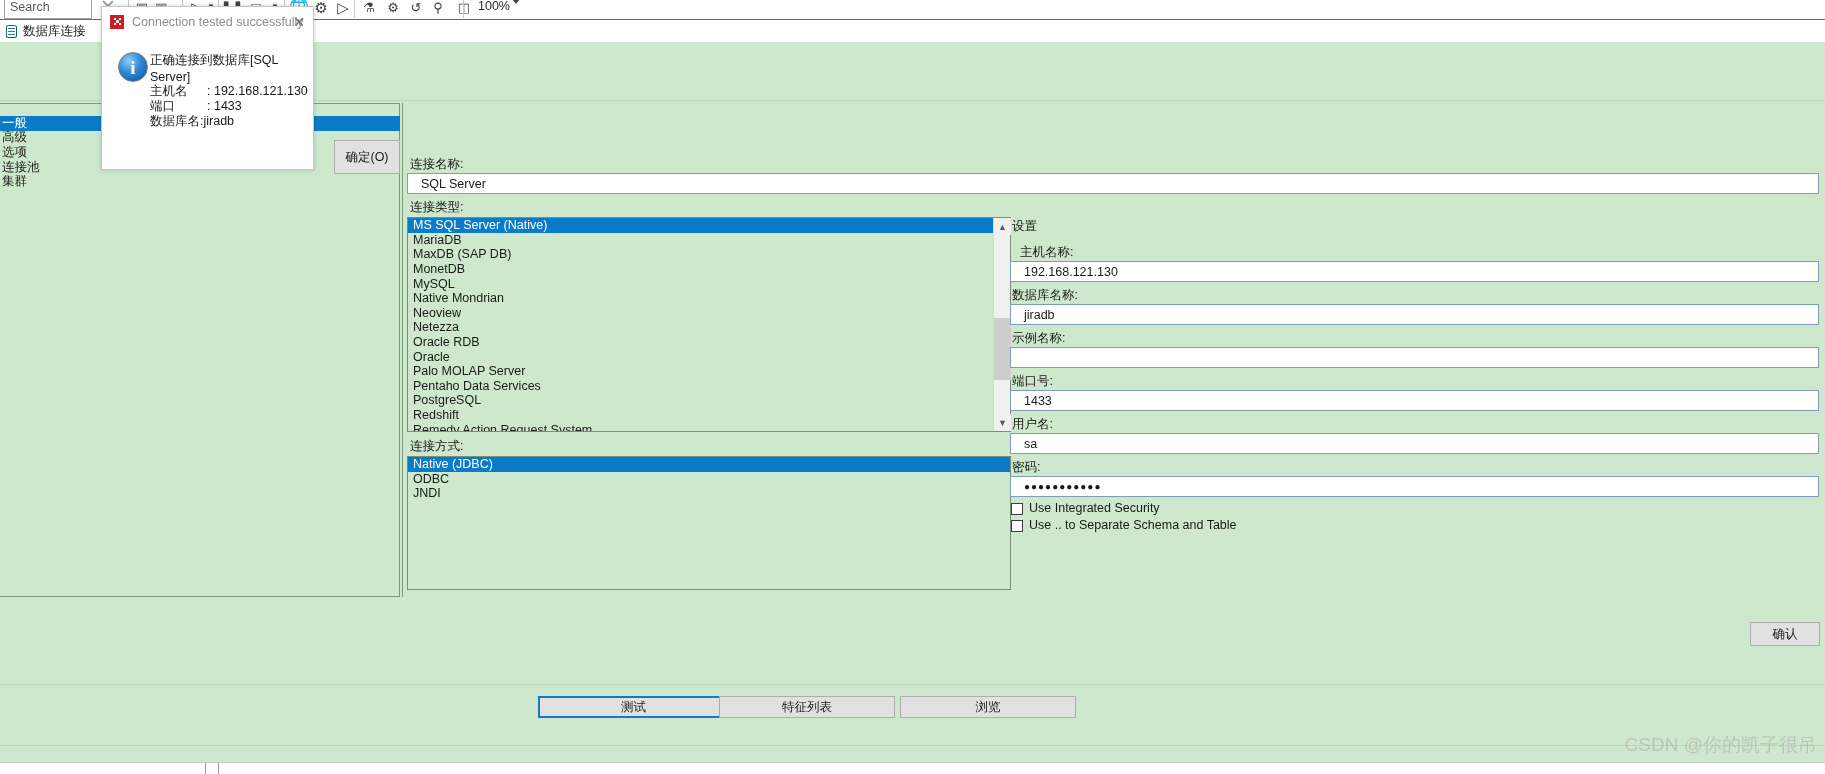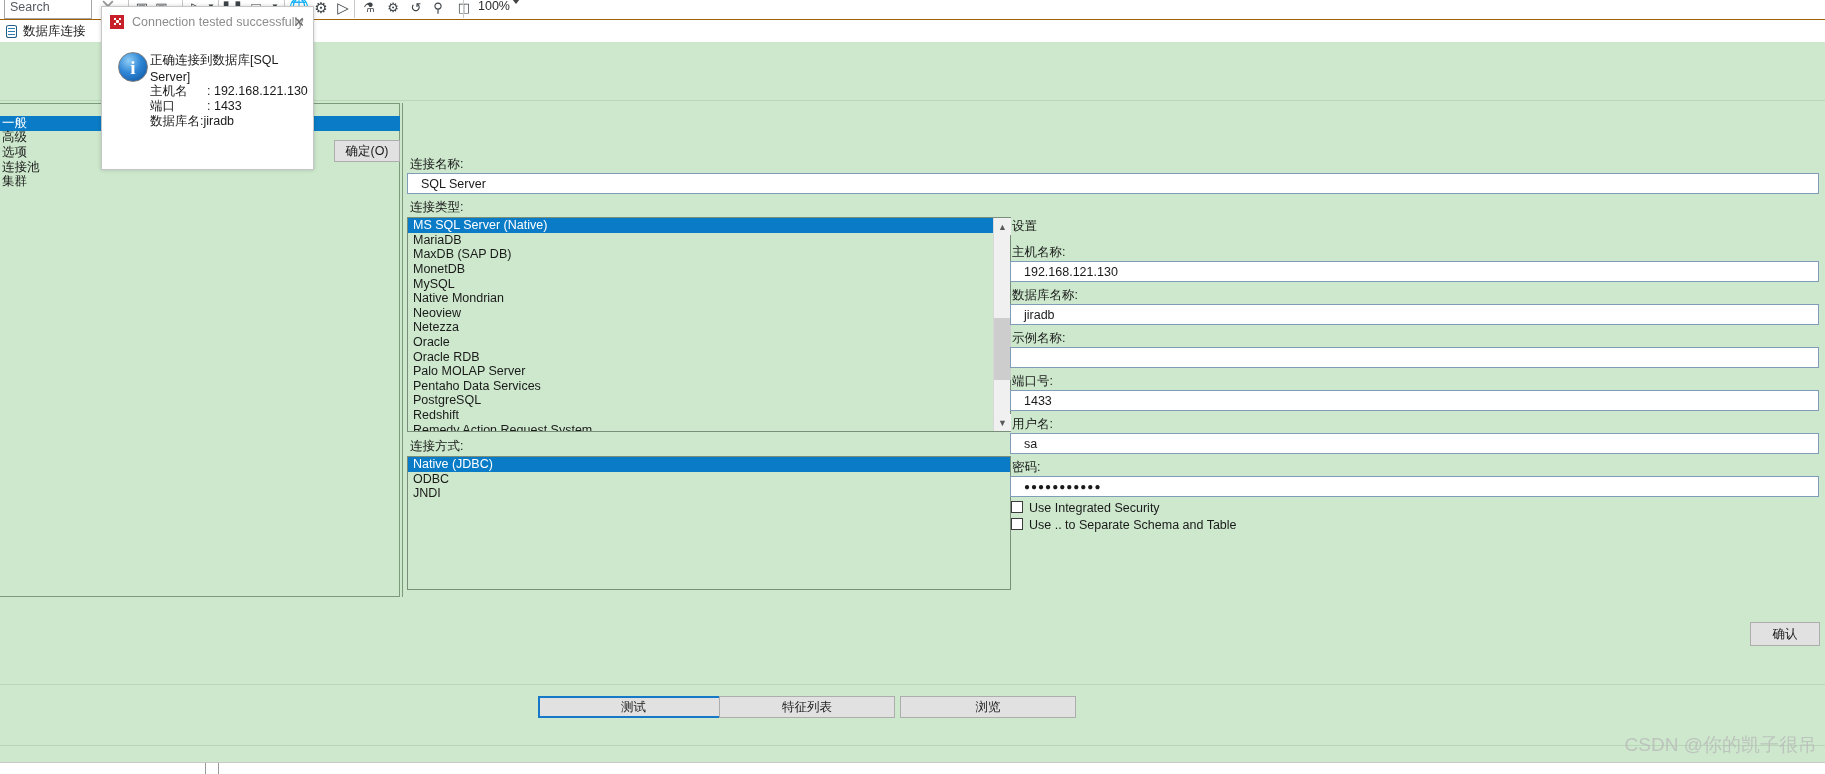--- a/index.html
+++ b/index.html
@@ -213,21 +213,21 @@
   }
   .sb-thumb {
     position: absolute;
     left: 0; width: 17px;
     background: #cdcdcd;
   }
 
   
   .cbrow {
     position: absolute;
-    display: flex; align-items: flex-start; gap: 6px;
+    display: flex; align-items: flex-end; gap: 6px;
     font-size: 12.5px;
     color: #1a1a1a;
     white-space: nowrap;
   }
   .cbox {
     width: 12px; height: 12px;
     background: #ffffff;
     border: 1px solid #3c3c3c;
     flex: none;
   }
@@ -321,21 +321,21 @@
     position: absolute;
     left: 48px;
     font-size: 12.5px;
     color: #1a1a1a;
     white-space: nowrap;
   }
   .dlg-kv .k { display: inline-block; width: 57px; }
   .dlg-ok {
     position: absolute;
     left: 232px; top: 133px;
-    width: 66px; height: 22px;
+    width: 66px; height: 34px;
     background: #e1e1e1;
     border: 1px solid #adadad;
     font-size: 12.5px;
     color: #1a1a1a;
     display: flex; align-items: center; justify-content: center;
   }
 
   
   .watermark {
     position: absolute;
@@ -455,22 +455,22 @@
 
     <div class="listbox" style="left:5px; top:114px; width:604px; height:215px;">
       <div class="row sel">MS SQL Server (Native)</div>
       <div class="row">MariaDB</div>
       <div class="row">MaxDB (SAP DB)</div>
       <div class="row">MonetDB</div>
       <div class="row">MySQL</div>
       <div class="row">Native Mondrian</div>
       <div class="row">Neoview</div>
       <div class="row">Netezza</div>
+      <div class="row">Oracle RDB</div>
       <div class="row">Oracle</div>
-      <div class="row">Oracle RDB</div>
       <div class="row">Palo MOLAP Server</div>
       <div class="row">Pentaho Data Services</div>
       <div class="row">PostgreSQL</div>
       <div class="row">Redshift</div>
       <div class="row">Remedy Action Request System</div>
     </div>
 
     <div class="scrollbar" style="left:591px; top:115px; height:213px;">
       <div class="sb-arrow">▲</div>
       <div class="sb-thumb" style="top:100px; height:62px;"></div>
@@ -480,21 +480,21 @@
     <div class="fld-label" style="left:8px; top:335px;">连接方式:</div>
 
     <div class="listbox" style="left:5px; top:353px; width:604px; height:134px;">
       <div class="row sel">Native (JDBC)</div>
       <div class="row">ODBC</div>
       <div class="row">JNDI</div>
     </div>
 
     <div class="fld-label" style="left:610px; top:115px; font-weight:normal;">设置</div>
 
-    <div class="fld-label" style="left:610px; top:141px;">主机名称:</div>
+    <div class="fld-label" style="left:610px; top:141px;padding-left:8px;">主机名称:</div>
     <div class="txt-input" style="left:608px; top:158px; width:809px; height:21px;">
       <span>192.168.121.130</span>
     </div>
 
     <div class="fld-label" style="left:610px; top:184px;">数据库名称:</div>
     <div class="txt-input" style="left:608px; top:201px; width:809px; height:21px;">
       <span>jiradb</span>
     </div>
 
     <div class="fld-label" style="left:610px; top:227px;">示例名称:</div>

